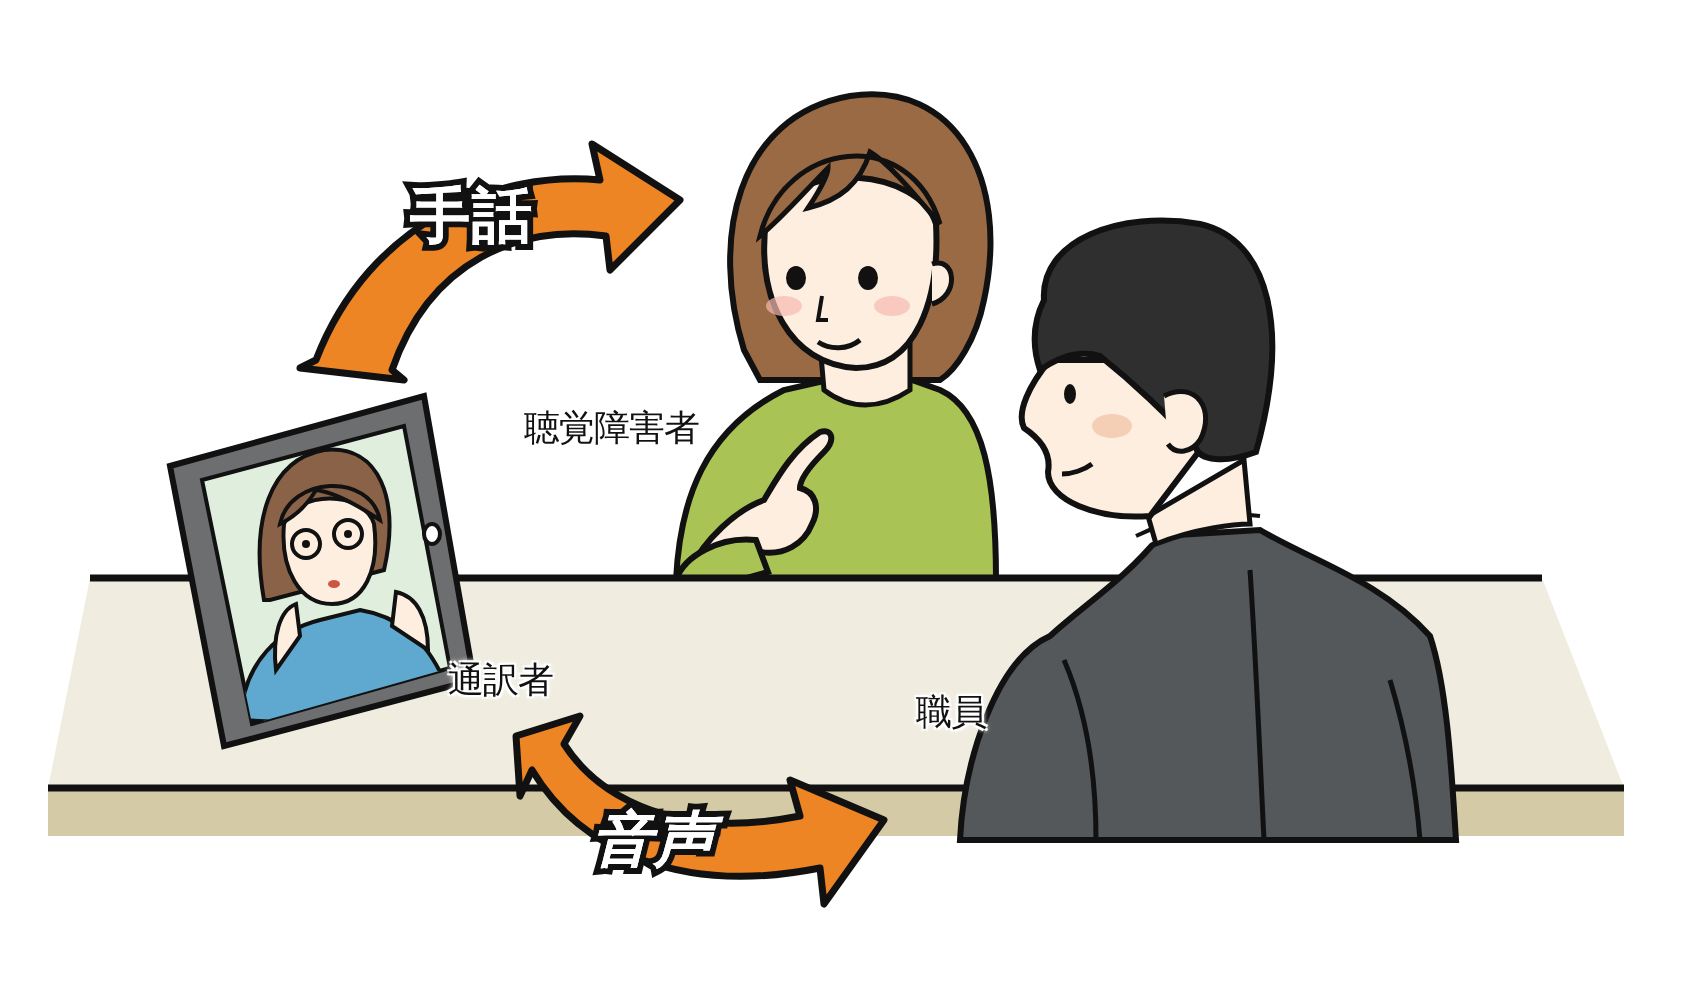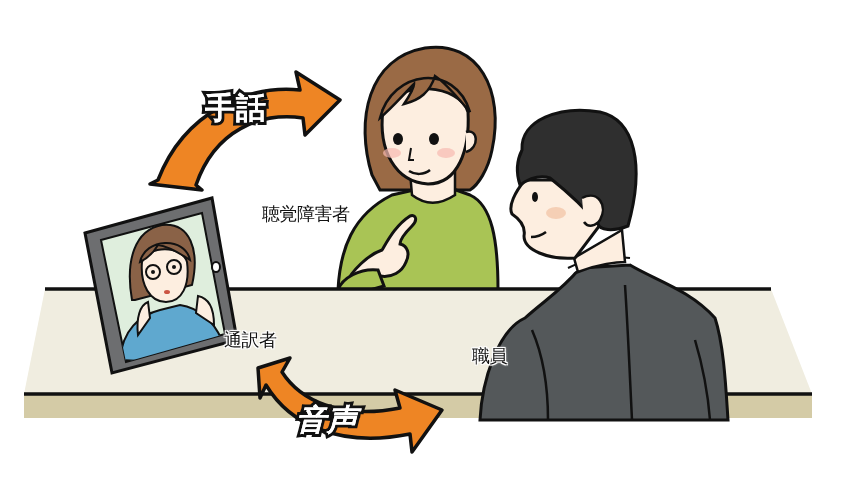--- a/index.html
+++ b/index.html
@@ -136,13 +136,13 @@
   <span>手話</span>
   <span class="fg">手話</span>
 </div>
 <div class="arrow-label" style="left:296px; top:400px;font-style:italic;">
   <span>音声</span>
   <span class="fg">音声</span>
 </div>
 
 <div class="label" style="left:262px; top:202px;">聴覚障害者</div>
 <div class="label" style="left:224px; top:328px;">通訳者</div>
-<div class="label" style="left:472px; top:344px;">職員</div>
+<div class="label" style="left:458px; top:344px;">職員</div>
 
 </body></html>

